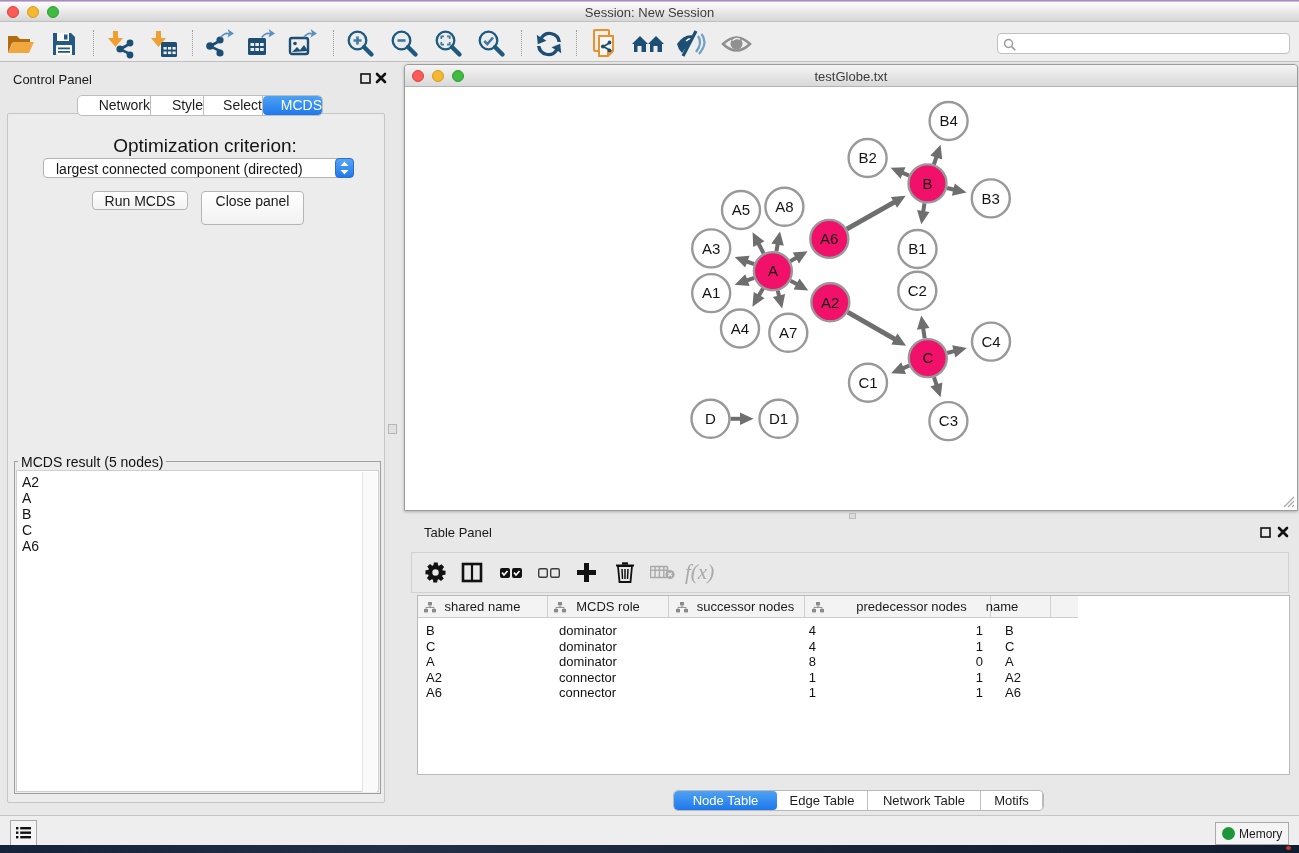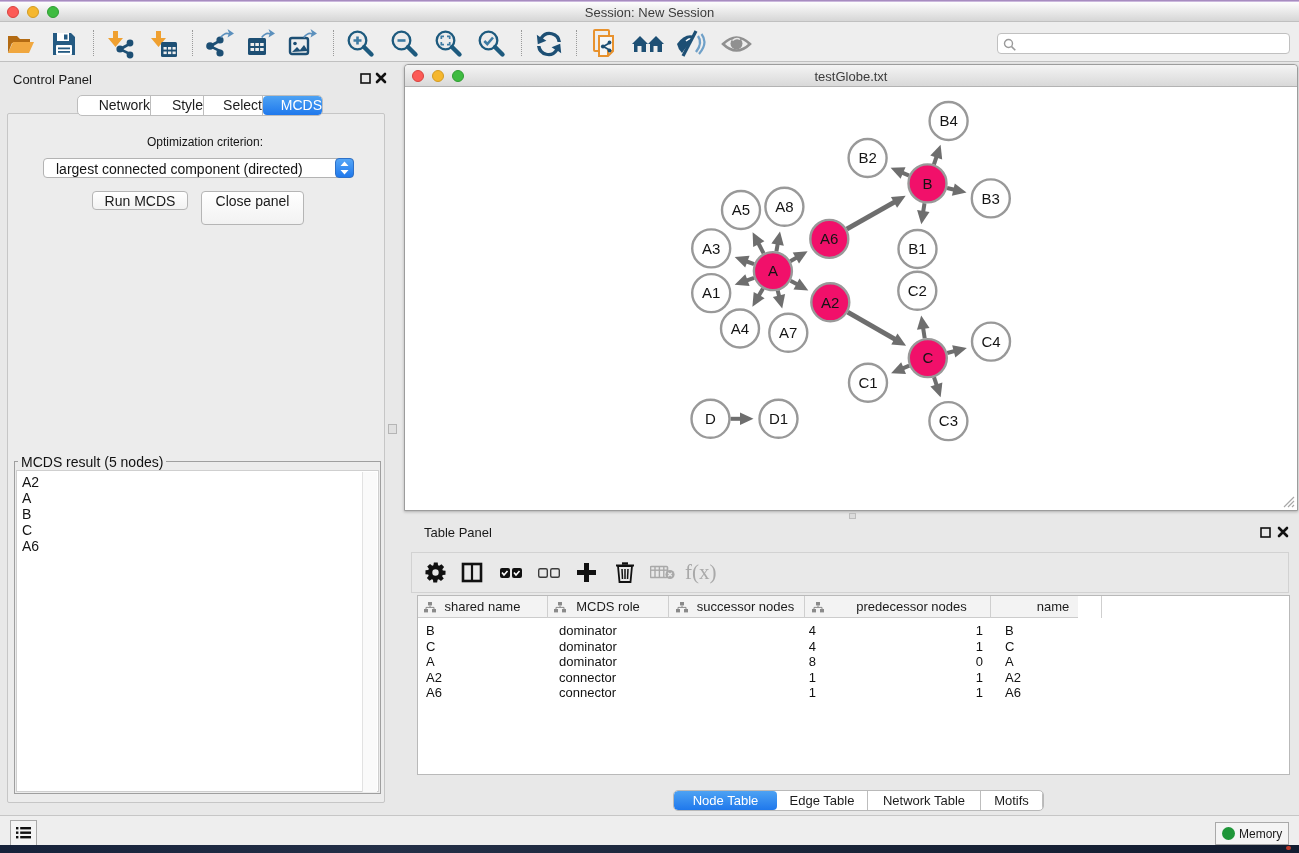--- a/index.html
+++ b/index.html
@@ -192,21 +192,21 @@
 <svg class="abs" style="left:375px;top:72px" width="12" height="12" viewBox="0 0 12 12">
  <path d="M2 2 L10 10 M10 2 L2 10" stroke="#111" stroke-width="2.6" stroke-linecap="round"></path>
   </svg>
 <div class="abs cpanel"></div>
 <div class="abs tabbar">
  <div class="seg" style="width:73px">Network</div>
  <div class="seg" style="width:53px">Style</div>
  <div class="seg" style="width:59px">Select</div>
  <div class="seg sel" style="width:59px">MCDS</div>
 </div>
-<div class="abs" style="left:10px;top:135px;width:390px;text-align:center;font-size:12px;color:#141414">Optimization criterion:</div>
+<div class="abs" style="left:10px;top:135px;width:390px;text-align:center;font-size:19px;color:#141414">Optimization criterion:</div>
 <div class="abs combo">
  <div style="position:absolute;left:12px;top:2px;font-size:14px;color:#141414">largest connected component (directed)</div>
  <div class="stepper">
   <svg width="17" height="18" viewBox="0 0 17 18" style="position:absolute;left:0;top:0">
    <path d="M4.5 7 L8.5 2.6 L12.5 7 z M4.5 11 L8.5 15.4 L12.5 11 z" fill="#fff"></path>
   </svg>
  </div>
 </div>
 <div class="abs btn" style="left:92px;top:191px;width:96px;height:19px;line-height:18px">Run MCDS</div>
 <div class="abs btn" style="left:201px;top:191px;width:103px;height:34px;line-height:18px">Close panel</div>
@@ -359,28 +359,28 @@
  <rect x="0.5" y="1.5" width="17" height="11" rx="1" fill="none" stroke="#a9a9a9" stroke-width="1.6"></rect>
  <g stroke="#a9a9a9" stroke-width="1.4">
       <line x1="0.5" y1="5.2" x2="17.5" y2="5.2"></line>
       <line x1="5" y1="1.5" x2="5" y2="12.5"></line>
       <line x1="9.4" y1="1.5" x2="9.4" y2="12.5"></line>
       <line x1="13.8" y1="1.5" x2="13.8" y2="12.5"></line>
     </g>
  <circle cx="20" cy="9.5" r="4.6" fill="#a9a9a9"></circle>
  <path d="M18.2 7.7 l3.6 3.6 M21.8 7.7 l-3.6 3.6" stroke="#e9e9e9" stroke-width="1.4"></path>
 </svg>
-<div class="abs" style="left:685px;top:560px;width:40px;font-size:21px;color:#a9a9a9;font-family:'Liberation Serif',serif">f(x)</div>
+<div class="abs" style="left:685px;top:560px;width:40px;font-size:21px;font-style:italic;color:#a9a9a9;font-family:'Liberation Serif',serif">f(x)</div>
 <div class="abs tblouter">
  <div class="thead" style="width:660px"></div>
  <div class="thcell" style="left:0;width:130px">shared name</div>
  <div class="thcell" style="left:130px;width:121px">MCDS role</div>
  <div class="thcell" style="left:251px;width:136px;padding-left:18px">successor nodes</div>
  <div class="thcell" style="left:387px;width:186px;padding-left:28px">predecessor nodes</div>
- <div class="thcell" style="left:597px;width:87px;padding-right:10px">name</div>
+ <div class="thcell" style="left:546px;width:87px;padding-right:10px">name</div>
 <div class="trow" style="left:8px;top:27.0px">B</div>
 <div class="trow" style="left:141px;top:27.0px">dominator</div>
 <div class="trow" style="left:251px;top:27.0px;width:147px;text-align:right">4</div>
 <div class="trow" style="left:387px;top:27.0px;width:178px;text-align:right">1</div>
 <div class="trow" style="left:587px;top:27.0px">B</div>
 <div class="trow" style="left:8px;top:42.5px">C</div>
 <div class="trow" style="left:141px;top:42.5px">dominator</div>
 <div class="trow" style="left:251px;top:42.5px;width:147px;text-align:right">4</div>
 <div class="trow" style="left:387px;top:42.5px;width:178px;text-align:right">1</div>
 <div class="trow" style="left:587px;top:42.5px">C</div>

